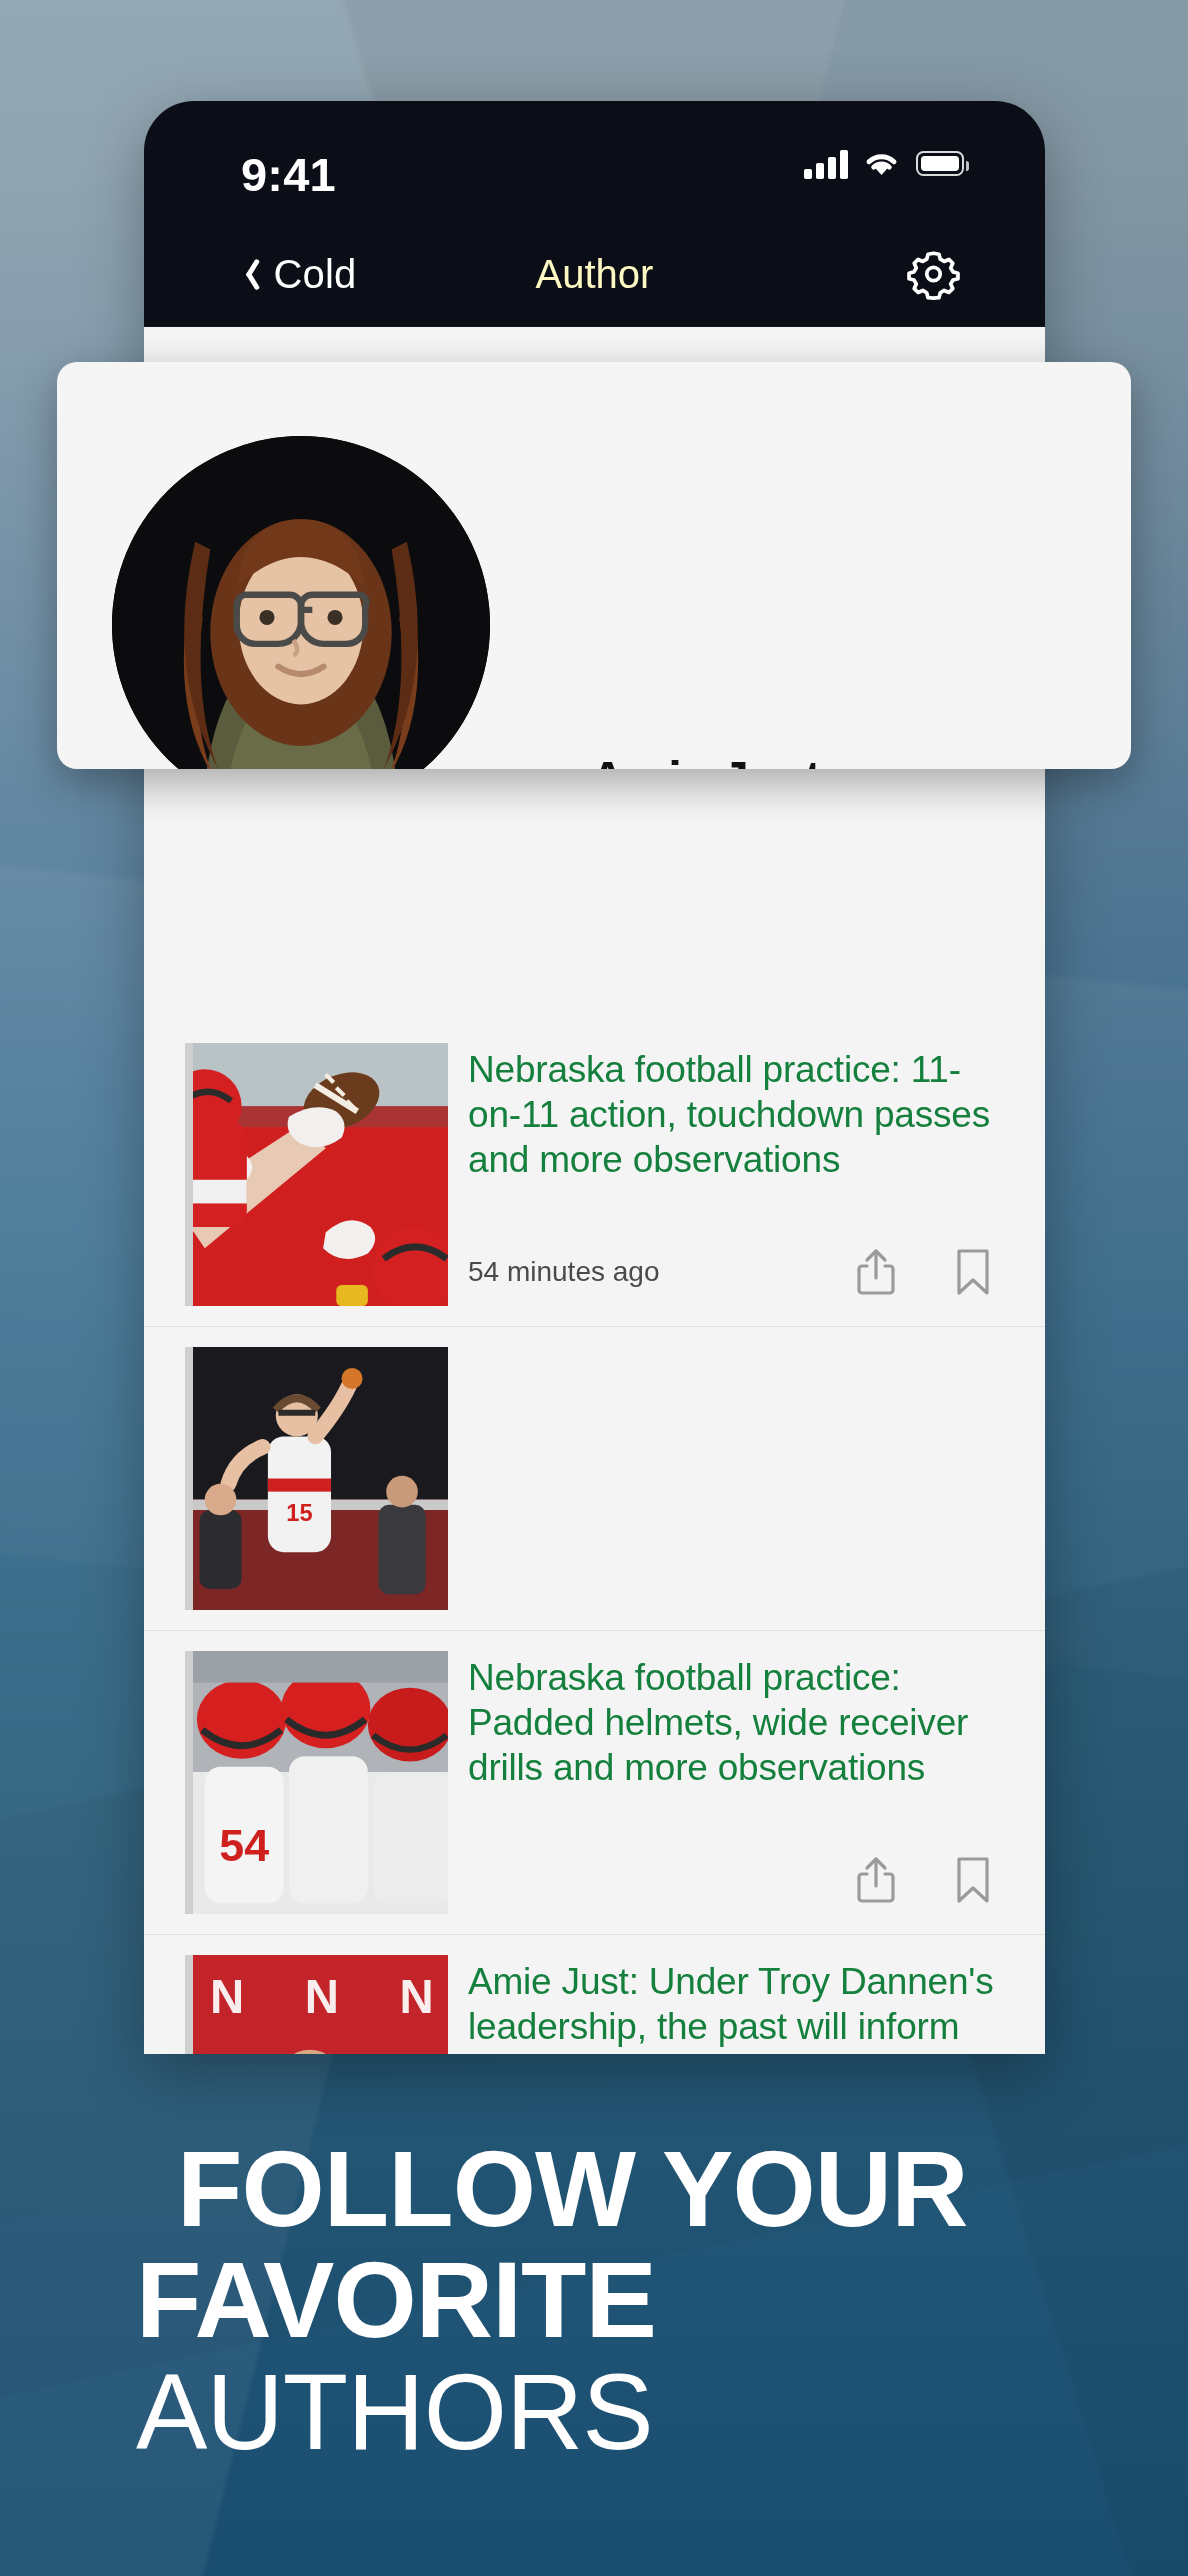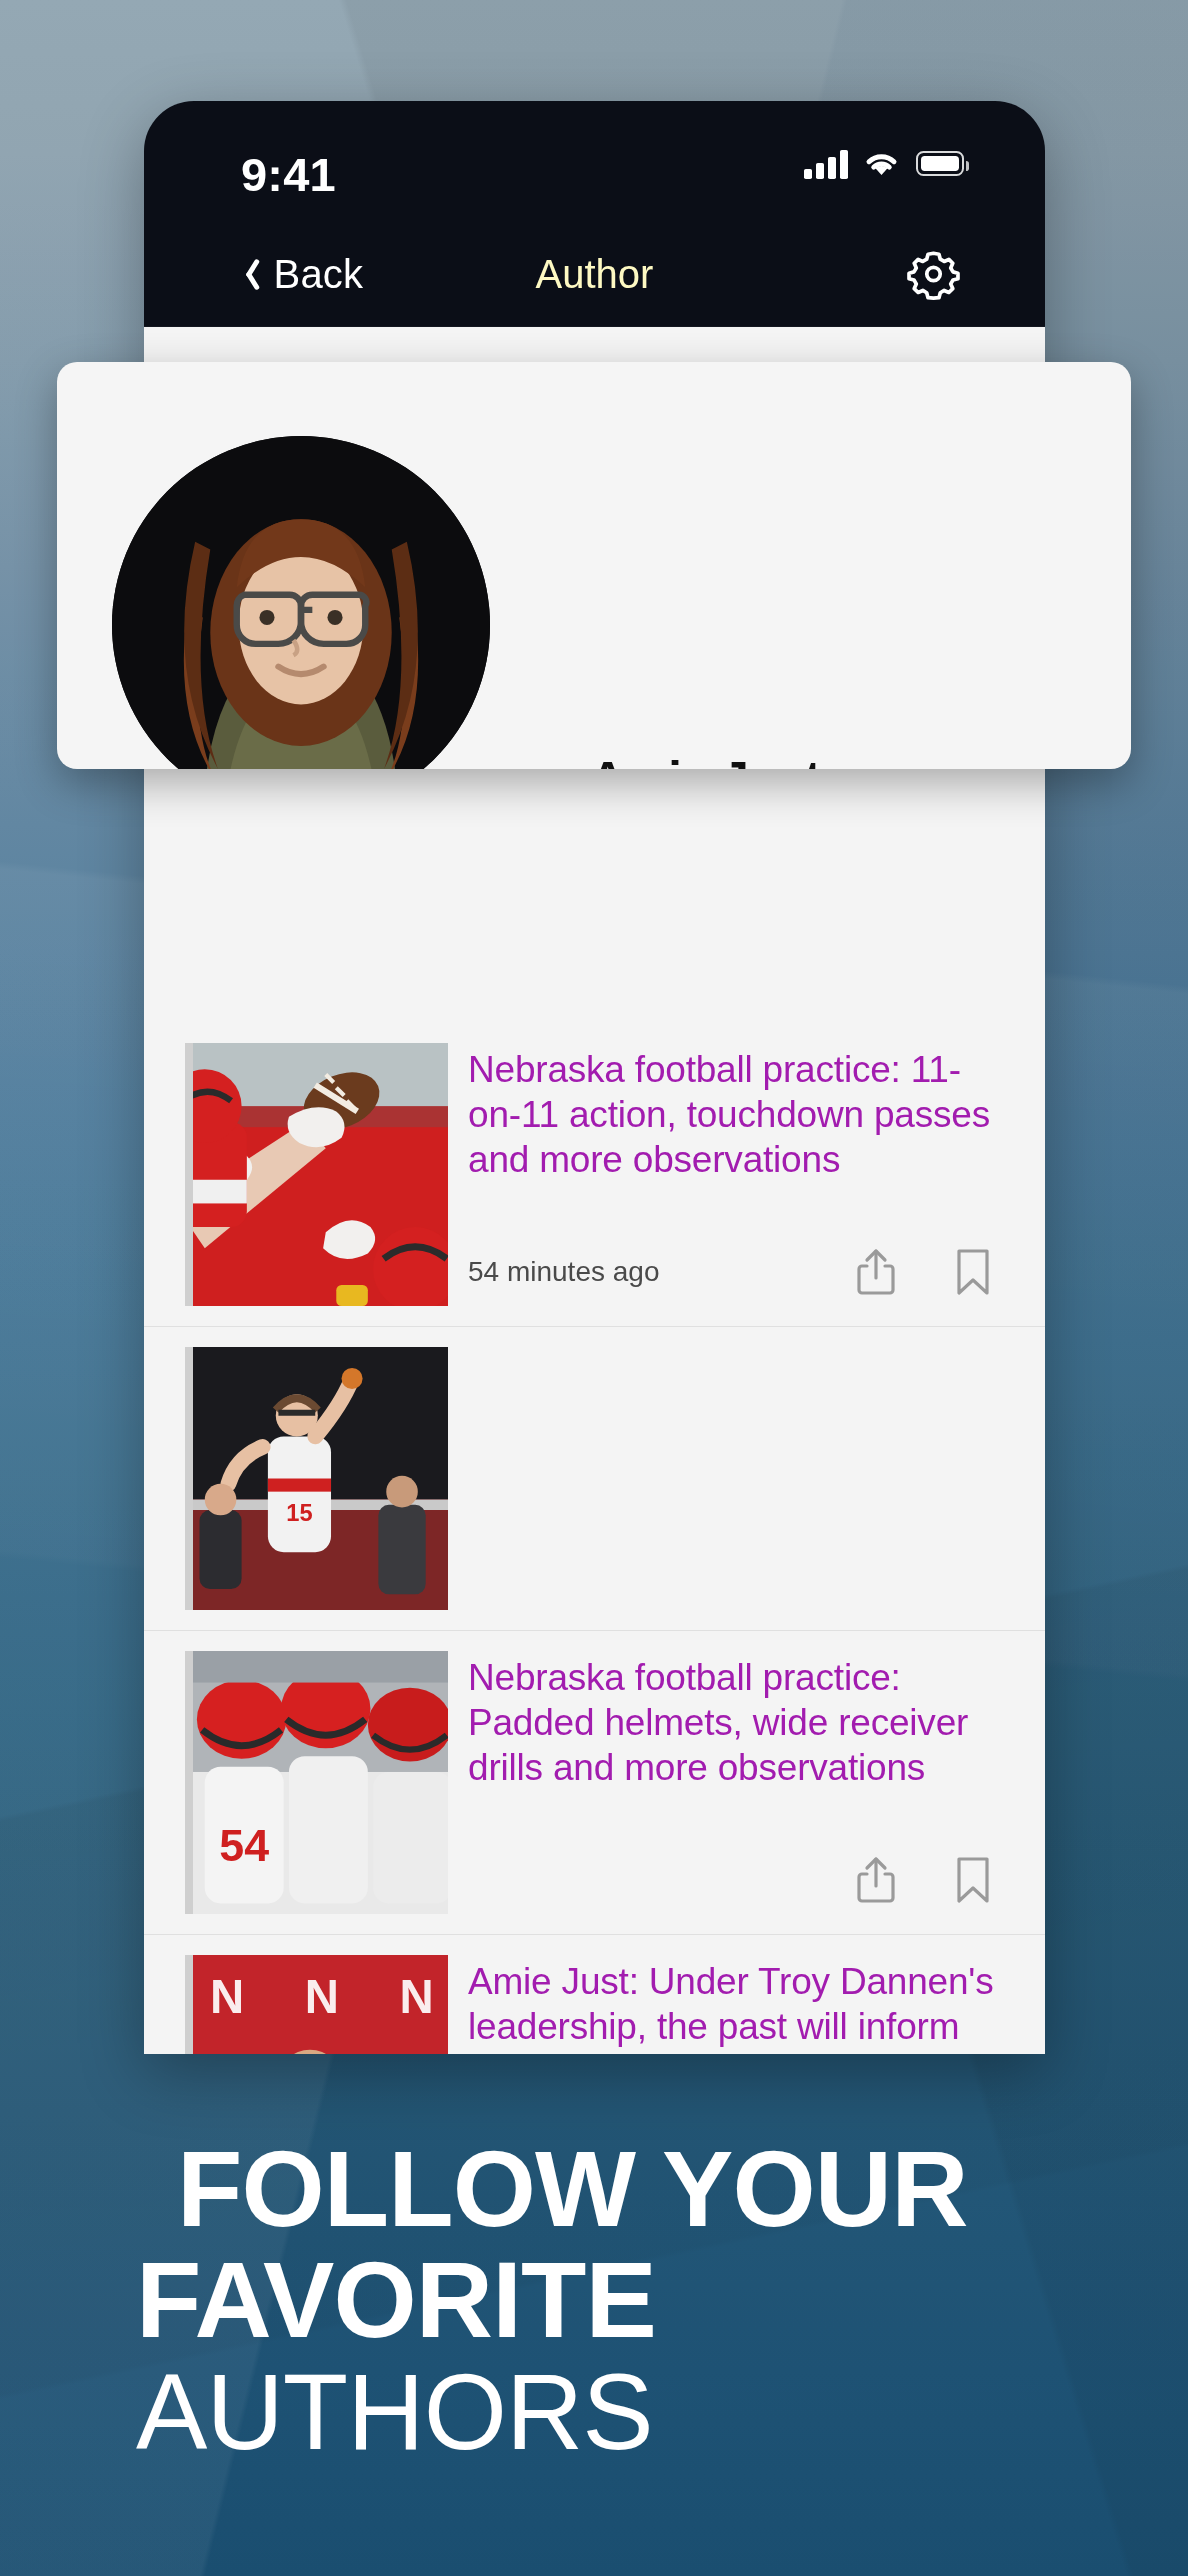--- a/index.html
+++ b/index.html
@@ -144,21 +144,21 @@
   .art-body {
     flex:1 1 auto;
     padding:24px 0 9.2px 0;
     display:flex; flex-direction:column;
     min-width:0;
   }
   .art-title {
     font-size:37px;
     line-height:1.22;
     font-weight:500;
-    color:#a21caf;
+    color:#15803d;
     letter-spacing:-0.2px;
   }
   .art-meta {
     margin-top:auto;
     display:flex; align-items:center;
     padding-bottom:20px;
     gap:16px;
   }
   .art-time {
     font-size:28px; color:#4a4a4a; font-weight:400;
@@ -234,21 +234,21 @@
       </svg>
       <span class="batt">
           <span></span>
         </span>
     </div>
   </div>
 
   <div class="navbar">
     <div class="nav-back">
       <span class="chev"></span>
-      <span class="nav-back-label">Back</span>
+      <span class="nav-back-label">Cold</span>
     </div>
     <div class="nav-title">Author</div>
     <svg class="nav-gear" viewBox="0 0 60 60">
       <g fill="none" stroke="#ffffff" stroke-width="4.2" stroke-linejoin="round">
         <path d="M30 6.5 l6.2 1.1 1.5 5.6 4.4 2.6 5.3-2.3 4.4 4.4 -2.3 5.3 2.6 4.4 5.6 1.5 0 6.2 -5.6 1.5 -2.6 4.4 2.3 5.3 -4.4 4.4 -5.3-2.3 -4.4 2.6 -1.5 5.6 -6.2 0.6 -6.2-0.6 -1.5-5.6 -4.4-2.6 -5.3 2.3 -4.4-4.4 2.3-5.3 -2.6-4.4 -5.6-1.5 0-6.2 5.6-1.5 2.6-4.4 -2.3-5.3 4.4-4.4 5.3 2.3 4.4-2.6 1.5-5.6z"></path>
         <circle cx="30" cy="30" r="7.6"></circle>
       </g>
     </svg>
   </div>
 

